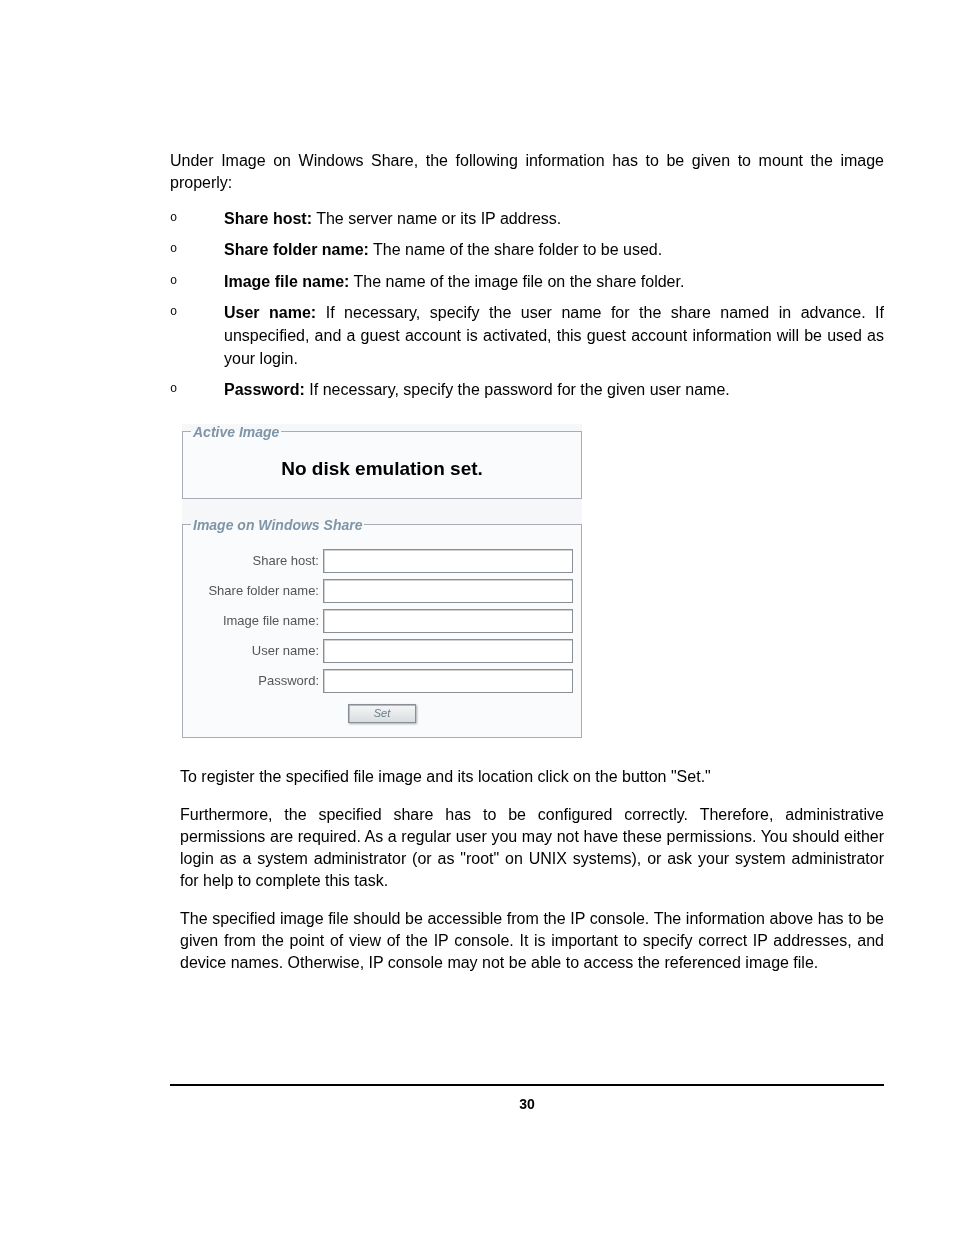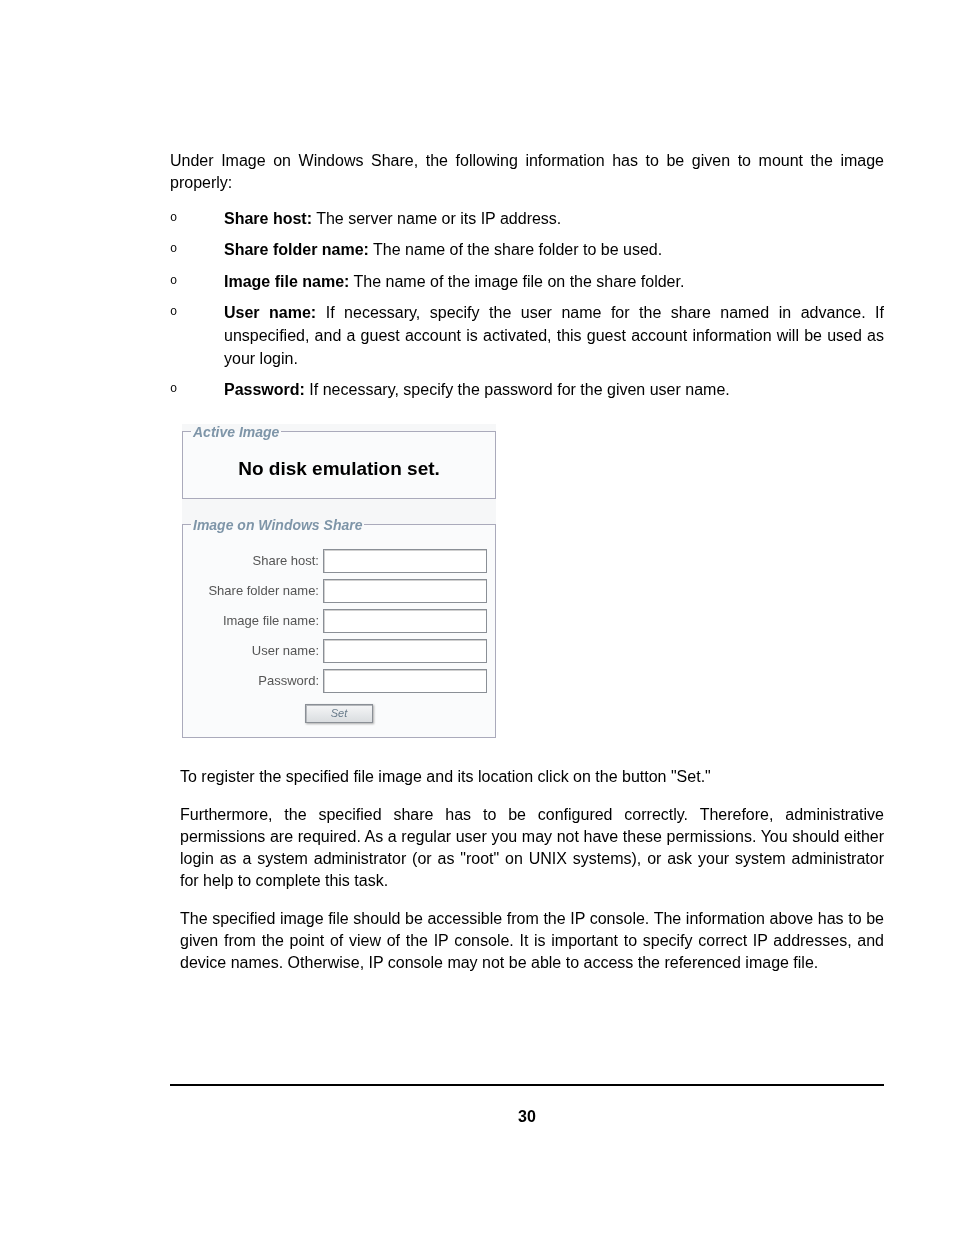--- a/index.html
+++ b/index.html
@@ -42,21 +42,21 @@
   }
   .bullet-body b {
     font-weight: bold;
   }
   .figure-caption {
     font-size: 14px;
     font-weight: bold;
     margin: 20px 0 14px 8px;
   }
   .ui-figure {
-    width: 314px;
+    width: 400px;
     margin-left: 12px;
     margin-bottom: 28px;
     background: #f6f7f8;
   }
   fieldset.ui-fs {
     border: 1px solid #aab;
     margin: 0 0 18px 0;
     padding: 10px 8px 14px 8px;
     background: #fafbfc;
   }
@@ -112,23 +112,23 @@
   .para {
     font-size: 16px;
     line-height: 1.38;
     text-align: justify;
     margin: 0 0 16px 10px;
   }
   .footer {
     border-top: 2px solid #000;
     margin-top: 110px;
     text-align: center;
-    font-size: 16px;
-    font-weight: bold;
-    padding-top: 22px;
+    font-size: 14px;
+    font-weight: bold;
+    padding-top: 10px;
   }
 </style>
 </head>
 <body>
 
 <div class="page">
 
   <p class="intro">Under Image on Windows Share, the following information has to be given to mount the image properly:</p>
 
   <div class="bullets">

